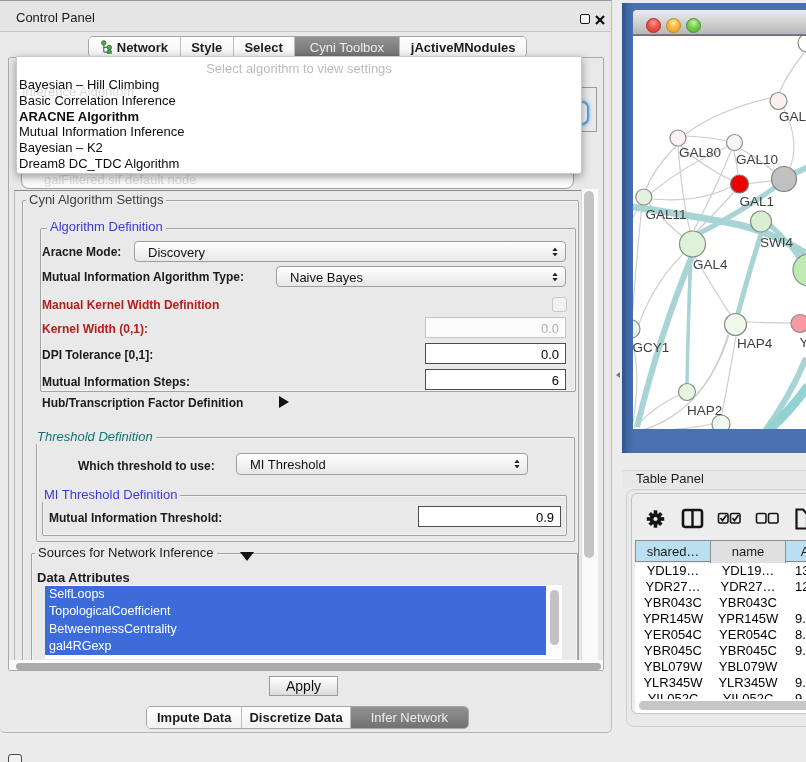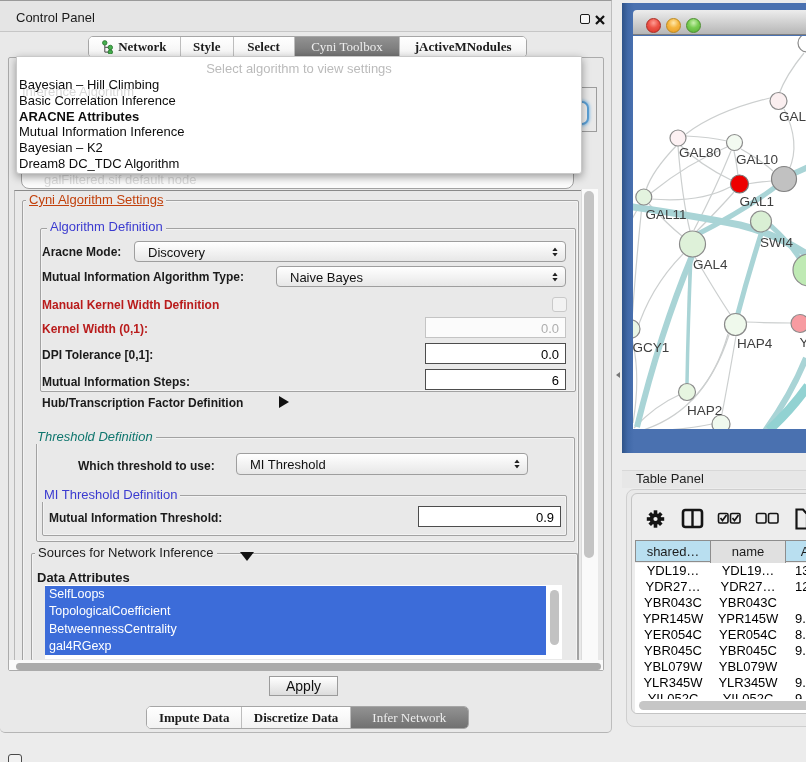--- a/index.html
+++ b/index.html
@@ -8,21 +8,21 @@
   #root{position:absolute;left:0;top:0;width:806px;height:762px;background:#ececec;}
   
   #cpwin{left:0;top:2;width:611px;height:731px;background:#e9e9e9;border-top:1px solid #9a9a9a;border-right:1px solid #bdbdbd;border-bottom:1px solid #b5b5b5;border-radius:0 0 5px 5px;}
   #cptitle{left:0;top:0;width:611px;height:30px;background:#e5e5e5;border-bottom:1px solid #c6c6c6;}
   #cptitle .t{left:16px;top:0;height:30px;line-height:33px;font-size:13px;color:#1a1a1a;}
   #flt{left:580px;top:13px;width:8px;height:8px;border:1.5px solid #1a1a1a;border-radius:2px;background:#f5f5f5;}
   
   
   #cpanel{left:8px;top:56px;width:594px;height:612px;border:1px solid #ababab;background:#e9e9e9;border-radius:2px;}
   
-  .tabbar{display:flex;background:#fff;border:1px solid #a6a6a6;border-radius:5px;overflow:hidden;box-sizing:border-box;font-family:Liberation Serif, serif;}
+  .tabbar{display:flex;background:#fff;border:1px solid #a6a6a6;border-radius:5px;overflow:hidden;box-sizing:border-box;}
   .tabbar .seg{display:flex;align-items:center;justify-content:center;font-size:13px;font-weight:bold;color:#1c1c1c;border-left:1px solid #bdbdbd;box-sizing:border-box;background:linear-gradient(#ffffff,#f2f2f2);}
   .tabbar .seg:first-child{border-left:none;}
   .tabbar .seg.dark{background:linear-gradient(#929292,#717171);color:#ededed;font-weight:normal;}
   #toptabs{left:88px;top:36px;width:439px;height:22px;}
   #bottabs{left:146px;top:705px;width:323px;height:23px;}
   
   #scrollpane{left:14px;top:189px;width:584px;height:471px;border-top:1px solid #8a8a8a;border-left:1px solid #b9b9b9;border-right:1px solid #8a8a8a;background:#e9e9e9;box-sizing:border-box;}
   
   .grp{border:1px solid #a2a2a2;border-radius:2px;box-shadow:inset 0 0 0 1px #f3f3f3;}
   .grplabel{position:absolute;background:#e9e9e9;padding:0 3px;font-size:13px;line-height:14px;white-space:nowrap;}
@@ -61,21 +61,21 @@
     <div class="abs" style="left:540px;top:100px;width:45px;height:20px;border:2px solid #5b9fd4;border-radius:7px;background:#f0f0f0;box-shadow:0 0 3px 1px #8fc3ea;"></div>
 
     <div class="abs" style="left:21px;top:158px;width:553px;height:30px;border:1px solid #a2a2a2;border-radius:8px;background:#fbfbfb;box-sizing:border-box;">
       <span style="position:absolute;left:22px;top:12px;font-size:13px;color:#d9d9d9;">galFiltered.sif default node</span>
     </div>
 
     <div id="scrollpane" class="abs"></div>
     <div id="groups" class="abs" style="left:0;top:0;width:611px;height:731px;">
 
       <div class="grp abs" style="left:22px;top:199px;width:555px;height:460px;"></div>
-      <div class="grplabel" style="left:26px;top:192px;color:#c2410c;text-decoration:underline;">Cyni Algorithm Settings</div>
+      <div class="grplabel" style="left:26px;top:192px;color:#404040;">Cyni Algorithm Settings</div>
 
       <div class="grp abs" style="left:40px;top:227px;width:534px;height:162px;"></div>
       <div class="grplabel blab" style="left:47px;top:219px;">Algorithm Definition</div>
       <div class="formlab" style="left:42px;top:244px;">Aracne Mode:</div>
       <div class="combo" style="left:134px;top:240px;width:432px;height:21px;">
         <span class="ctext" style="left:13px;">Discovery</span>
         <svg width="6" height="9" viewBox="0 0 6 9">
             <path d="M3,0 L5.6,3.4 L0.4,3.4 Z" fill="#222"></path>
             <path d="M3,9 L5.6,5.6 L0.4,5.6 Z" fill="#222"></path>
           </svg>
@@ -347,18 +347,18 @@
       <div class="abs" style="left:3px;top:205px;width:182px;height:14px;background:#fff;"></div>
       <div class="abs" style="left:7px;top:207px;width:180px;height:9px;border-radius:4.5px;background:#c6c6c6;"></div>
     </div>
   </div>
 
   <div id="popup" class="abs" style="left:16px;top:56px;width:564px;height:116px;background:#fff;border:1px solid #c9c9c9;border-radius:0 0 3px 3px;box-shadow:0 3px 9px rgba(0,0,0,0.38);">
     <div class="abs" style="left:0;top:4px;width:564px;text-align:center;font-size:13px;color:#bbbbbb;">Select algorithm to view settings</div>
       <div class="abs" style="left:5px;top:27px;font-size:13px;color:#d8d8d8;">Inference Algorithm</div>
     <div class="abs" style="left:2px;top:20px;font-size:13px;color:#0c0c0c;line-height:15.8px;white-space:pre;">Bayesian – Hill Climbing
 Basic Correlation Inference
-<b>ARACNE Attributes</b>
+<b>ARACNE Algorithm</b>
 Mutual Information Inference
 Bayesian – K2
 Dream8 DC_TDC Algorithm</div>
   </div>
 </div>
 
 </body></html>

